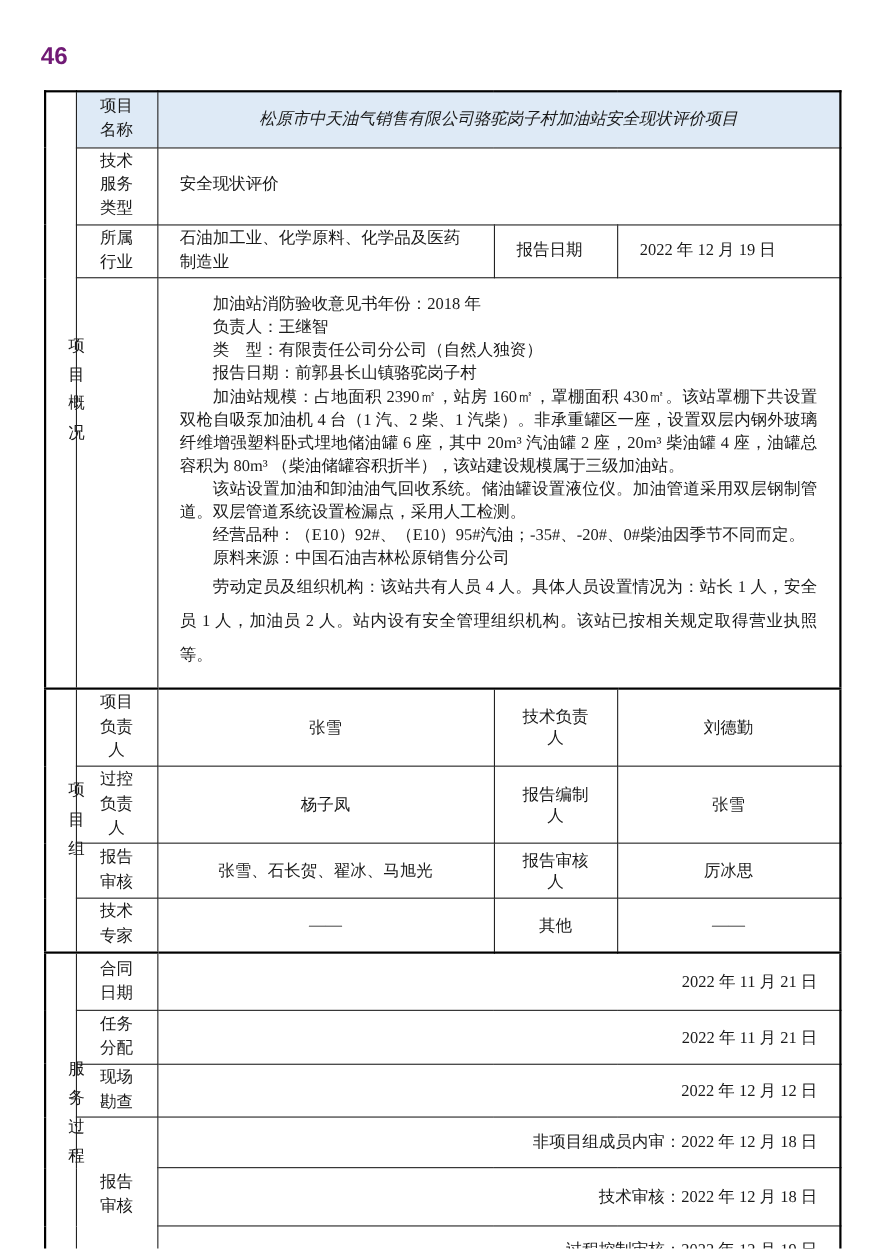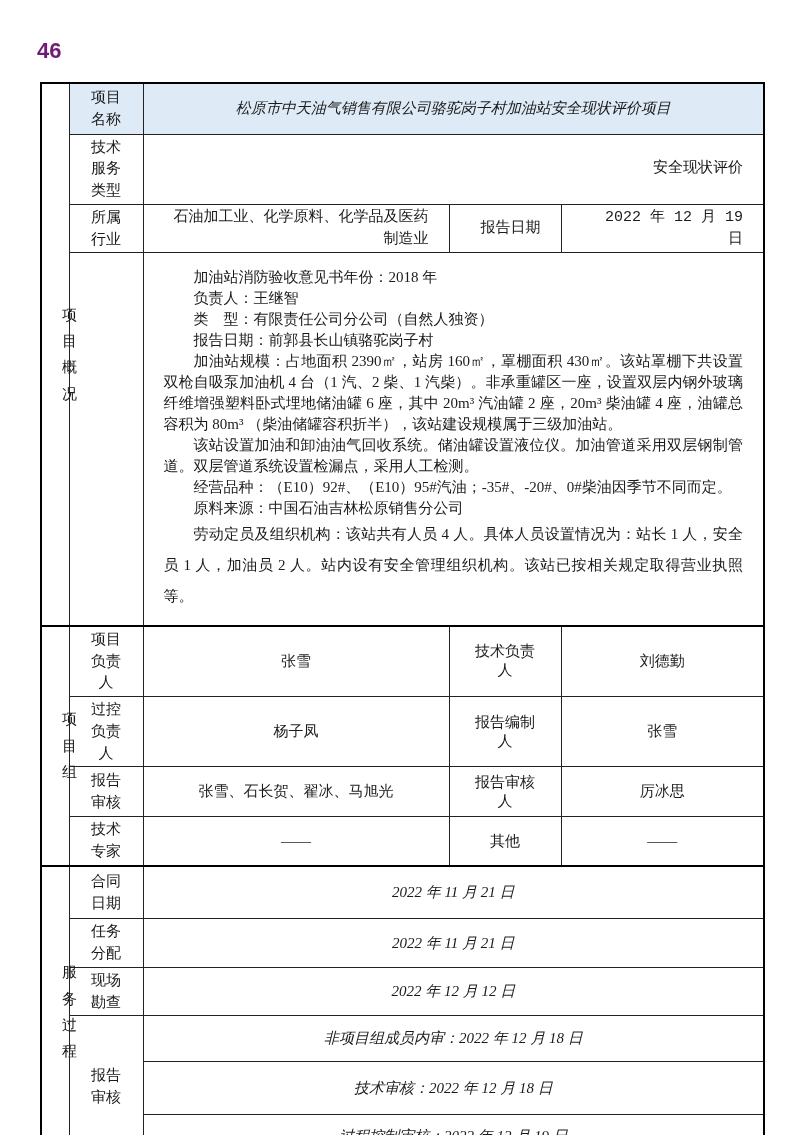--- a/index.html
+++ b/index.html
@@ -53,21 +53,21 @@
     text-align: center;
     line-height: 1.45;
     padding: 2px 9px;
   }
   .blue { background: #deeaf6; }
   td.title-cell {
     text-align: center;
     font-size: 15px;
     font-style: italic;
   }
-  td.center-cell { text-align: right; line-height: 1.45; font-family: Liberation Mono, monospace; }
+  td.center-cell { text-align: left; line-height: 1.45; }
   td.overview-cell {
     vertical-align: top;
     padding: 5px 9px 4px 9px;
   }
   .overview-cell p {
     text-indent: 2em;
     text-align: justify;
     line-height: 21px;
     font-size: 15px;
   }
@@ -77,21 +77,21 @@
     padding: 6px 6px 2px 10px;
     text-align: center;
     margin-left: 16px;
   }
   td.lbl2-top {
     vertical-align: top;
     padding: 6px 4px 2px 4px;
     text-align: center;
   }
   td.dash-cell { text-align: center; vertical-align: middle; }
-  td.val-left { text-align: center; padding-left: 9px; vertical-align: middle; font-style: italic; }
+  td.val-left { text-align: right; padding-left: 9px; vertical-align: middle; }
 </style>
 </head>
 <body>
 
 <div class="page-number">46</div>
 
 <table class="doc-table">
   <colgroup>
     <col style="width:28px">
     <col style="width:74px">

